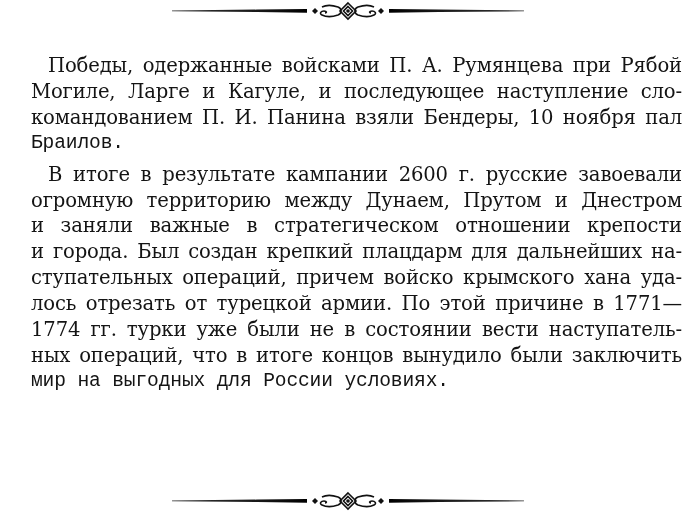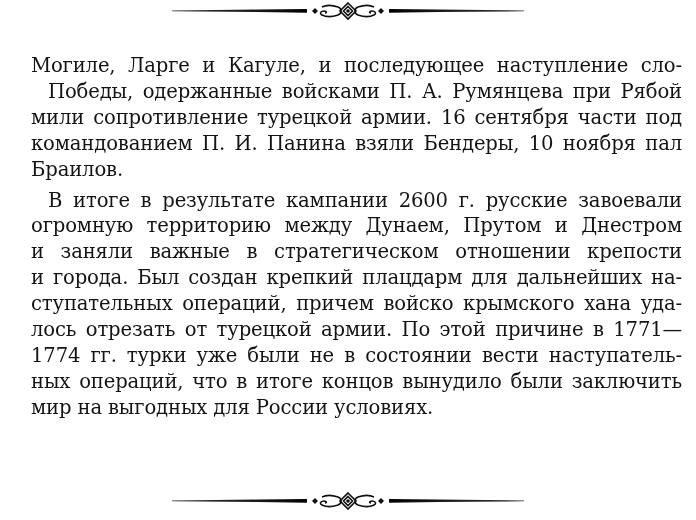--- a/index.html
+++ b/index.html
@@ -47,20 +47,21 @@
       margin-top: 5px;
     }
     .line {
       display: block;
       text-align: justify;
       text-align-last: justify;
       white-space: nowrap;
     }
     .line.last {
       text-align-last: left;
+      font-family: Liberation Mono, monospace;
     }
     .line.indent {
       padding-left: 17px;
     }
   </style>
 </head>
 <body>
 
 <div class="divider top">
   <svg width="352" height="20" viewBox="0 0 352 20">
@@ -85,23 +86,22 @@
       <path d="M202,6 C198,4 192,4 186,6 C182,7.5 182,12.5 186,14 C192,16 198,16 202,14 C205,12.5 203,10 200,10 C197,10 197,12 199,12"></path>
       <polygon points="176,2 184,10 176,18 168,10"></polygon>
       <polygon points="176,5.5 180.5,10 176,14.5 171.5,10"></polygon>
     </g>
     <circle cx="176" cy="10" r="1.8" fill="#111"></circle>
   </svg>
 </div>
 
 <div class="page-text">
   <p class="para">
+    <span class="line indent">Победы, одержанные войсками П. А. Румянцева при Рябой</span>
     <span class="line">Могиле, Ларге и Кагуле, и последующее наступление сло-</span>
-    <span class="line indent">Победы, одержанные войсками П. А. Румянцева при Рябой</span>
-    <span class="line">мили сопротивление турецкой армии. 16 сентября части под</span>
     <span class="line">командованием П. И. Панина взяли Бендеры, 10 ноября пал</span>
     <span class="line last">Браилов.</span>
   </p>
   <p class="para">
     <span class="line indent">В итоге в результате кампании 2600 г. русские завоевали</span>
     <span class="line">огромную территорию между Дунаем, Прутом и Днестром</span>
     <span class="line">и заняли важные в стратегическом отношении крепости</span>
     <span class="line">и города. Был создан крепкий плацдарм для дальнейших на-</span>
     <span class="line">ступательных операций, причем войско крымского хана уда-</span>
     <span class="line">лось отрезать от турецкой армии. По этой причине в 1771—</span>

